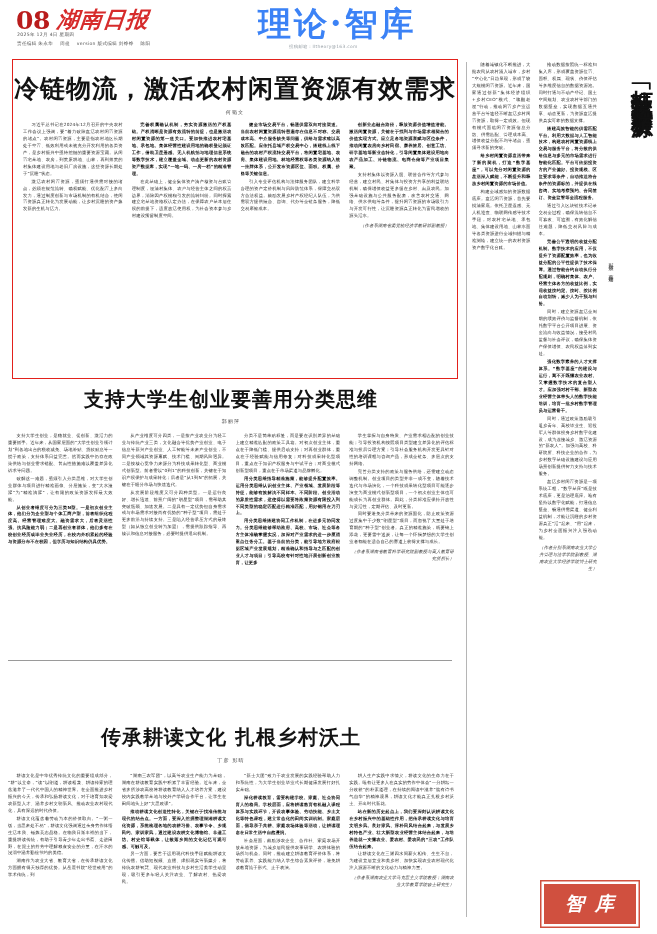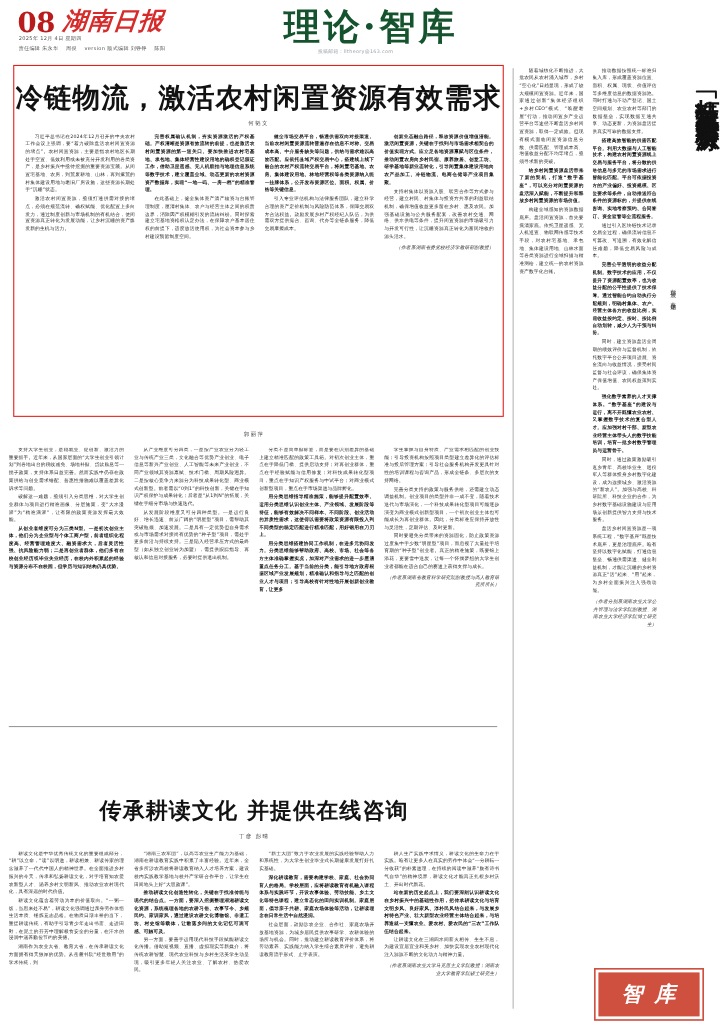--- a/index.html
+++ b/index.html
@@ -71,21 +71,21 @@
   }
   .mh-credits span { margin-right: 7px; }
 
   .section-title {
     position: absolute;
     left: 258px; top: 6px;
     font-family: "DejaVu Serif", "Liberation Serif", serif;
     font-weight: 700;
     font-size: 33px;
     line-height: 1.08;
-    color: #14532d;
+    color: #3b82f6;
     letter-spacing: 3px;
   }
   .section-mail {
     position: absolute;
     left: 289px; top: 44px;
     font-size: 4.4px;
     color: #9aa2a8;
     letter-spacing: 0.3px;
   }
 
@@ -307,20 +307,21 @@
         </div>
         <div class="tcol">
           <p class="sub">创新业态融合路径，释放资源价值增值潜能。激活闲置资源，关键在于找到与市场需求相契合的价值实现方式。应立足各地资源禀赋与区位条件，推动闲置农房向乡村民宿、康养旅居、创意工坊、研学基地等新业态转化，引导闲置集体建设用地向农产品加工、冷链物流、电商仓储等产业项目集聚。</p>
           <p>支持村集体以资源入股、联营合作等方式参与经营，建立村民、村集体与投资方共享的利益联结机制，确保增值收益更多留在乡村、惠及农民。加强基础设施与公共服务配套，改善农村交通、网络、供水供电等条件，提升闲置资源的市场吸引力与开发可行性，让沉睡资源真正转化为富民增收的源头活水。</p>
           <p class="attrib">（作者系湖南省委党校经济学教研部副教授）</p>
         </div>
       </div>
     </div>
 
     <div class="art2">
+      <div class="hl2">支持大学生创业要善用分类思维</div>
       <div class="byline by2">郭丽萍</div>
       <div class="cols2">
         <div class="tcol">
           <p>支持大学生创业，是稳就业、促创新、激活力的重要抓手。近年来，从国家层面的“大学生创业引领计划”到各地出台的税收减免、场地补贴、贷款贴息等一揽子政策，支持体系日益完善。然而实践中仍存在政策供给与创业需求错配、普惠性措施难以覆盖差异化诉求等问题。</p>
           <p>破解这一难题，亟须引入分类思维，对大学生创业群体与项目进行精准画像、分层施策，变“大水漫灌”为“精准滴灌”，让有限的政策资源发挥最大效能。</p>
           <p class="sub">从创业者维度可分为三类N型。一是初次创业主体，他们分为企业型与个体工商户型，前者组织化程度高、经营管理难度大、融资需求大，后者灵活性强、抗风险能力弱；二是再创业者群体，他们多有在校创业经历或毕业失业经历，在校内外积累起的经验与资源分布不在校园，但学历与知识结构仍具优势。</p>
         </div>
         <div class="tcol">
           <p>从产业维度可分四类，一是按产业农业分为轻工业与传统产业三类，文化融合等优势产业创业、电子信息等新兴产业创业、人工智能等未来产业创业，不同产业领域其资源禀赋、技术门槛、周期风险迥异。二是按核心竞争力来源分为科技成果转化型、商业模式创新型。前者需以“0到1”的科技创新，关键在于知识产权保护与成果转化；后者是“从1到N”的拓展，关键在于细分市场与快速迭代。</p>
           <p>从发展阶段维度又可分四种类型。一是运行良好、增长迅速、前景广阔的“明星型”项目，需帮助其突破瓶颈、加速发展。二是具有一定优势但自身需求或与市场需求对接尚有优势的“种子型”项目，需处于更多前沿与持续支持。三是陷入经营承压方式的最终型（如从独立创业转为加盟），需提供跟踪指导、再核认和信息对接服务，必要时提供退出机制。</p>
@@ -335,21 +336,21 @@
           <p>完善分类支持的政策与服务供给，还需建立动态调整机制。创业项目的类型并非一成不变，随着技术迭代与市场演化，一个科技成果转化型项目可能逐步演变为商业模式创新型项目，一个初次创业主体也可能成长为再创业群体。因此，分类标准应保持开放性与灵活性，定期评估、及时更新。</p>
           <p>同时要避免分类带来的资源固化，防止政策资源过度集中于少数“明星型”项目，而忽视了大量处于培育期的“种子型”创业者。真正的精准施策，既要锦上添花，更要雪中送炭，让每一个怀揣梦想的大学生创业者都能在适合自己的赛道上获得支撑与成长。</p>
           <p class="attrib">（作者系湖南省教育科学研究院副教授与高人教育研究所所长）</p>
         </div>
       </div>
     </div>
 
     <div class="hr-sep" style="top:604px"></div>
 
     <div class="art3">
-      <div class="hl3">传承耕读文化 并提供在线咨询</div>
+      <div class="hl3">传承耕读文化 扎根乡村沃土</div>
       <div class="byline by3">丁彦  彭晴</div>
       <div class="cols3">
         <div class="tcol">
           <p>耕读文化是中华优秀传统文化的重要组成部分，“耕”以立命，“读”以明道，耕读相兼、耕读传家的理念滋养了一代代中国人的精神世界。在全面推进乡村振兴的今天，传承和弘扬耕读文化，对于培育知农爱农新型人才、涵养乡村文明新风、推动农业农村现代化，具有深远的时代价值。</p>
           <p>耕读文化蕴含着劳动为本的价值取向。“一粥一饭，当思来处不易”，耕读文化强调通过亲身劳作体悟生活本质、锤炼意志品格。在物质日渐丰裕的当下，重提耕读传统，有助于引导青少年走出书斋、走进田野，在泥土的芬芳中理解粮食安全的分量，在汗水的浸润中涵养勤俭节约的美德。</p>
           <p>湖南作为农业大省、教育大省，在传承耕读文化方面拥有得天独厚的优势。从岳麓书院“经世致用”的学术传统，到</p>
         </div>
         <div class="tcol">
           <p>“湖南三农军团”，以高等农业生产能力为基础，湖南在耕读教育实践中积累了丰富经验。近年来，全省多所涉农高校将耕读教育纳入人才培养方案，建设校内实践教学基地与校外产学研合作平台，让学生在田间地头上好“大思政课”。</p>
           <p class="sub">推动耕读文化创造性转化，关键在于找准传统与现代的结合点。一方面，要深入挖掘整理湖湘耕读文化资源，系统梳理各地的农耕习俗、农事节令、乡规民约、家训家风，通过建设农耕文化博物馆、非遗工坊、村史馆等载体，让散落乡间的文化记忆可观可感、可触可及。</p>

